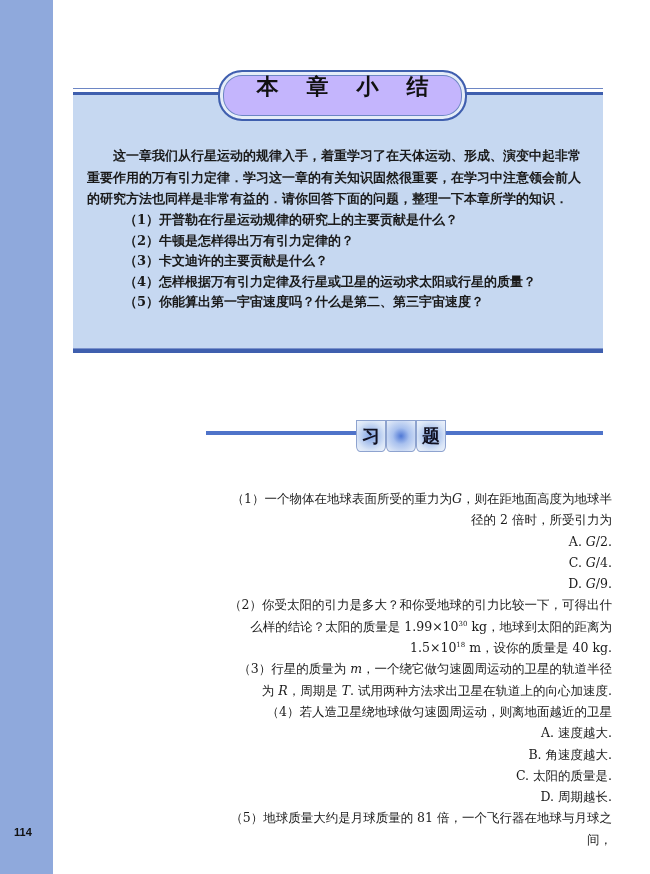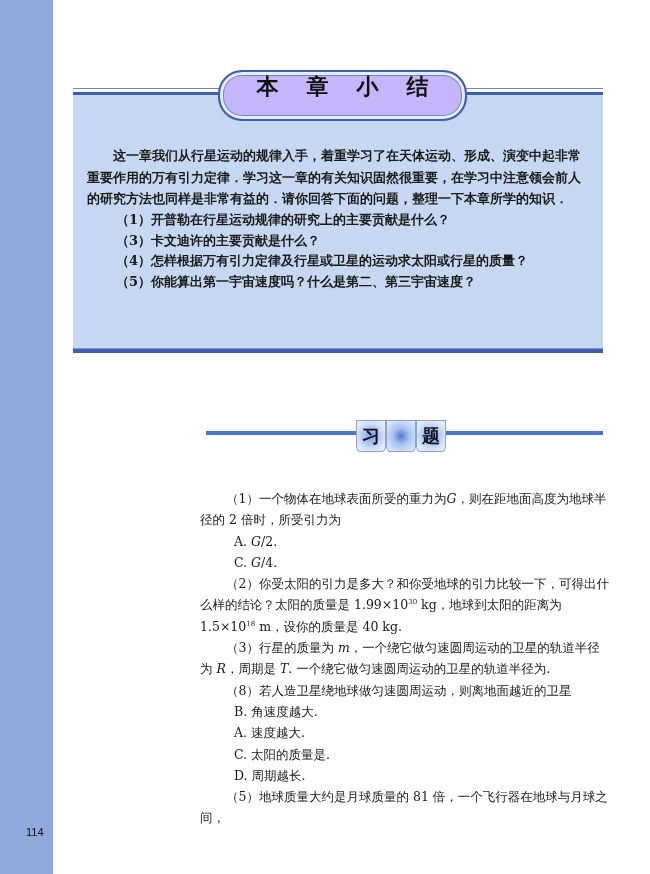--- a/index.html
+++ b/index.html
@@ -9,21 +9,21 @@
     font-family: "DejaVu Serif", "Liberation Serif", serif;
     color: #1a1a1a;
   }
   .side-strip {
     position: absolute; left: 0; top: 0; width: 53px; height: 874px;
     background: #8fa9dc;
   }
   .page-number {
     position: absolute; left: 14px; top: 826px;
     font-family: "Liberation Sans", "DejaVu Sans", sans-serif;
-    font-weight: normal; font-size: 11px; color: #111; margin-left: 12px;
+    font-weight: bold; font-size: 11px; color: #111;
   }
   .summary-box {
     position: absolute; left: 73px; top: 92px; width: 530px; height: 253px;
     background: #c6d8f1;
     border-top: 3px solid #3f5fae;
   }
   .summary-box::before {
     content: ""; position: absolute; left: 0; right: 0; top: -7px; height: 1px; background: #6d86c4;
   }
   .summary-bottom {
@@ -40,42 +40,42 @@
   .summary-title {
     font-family: "DejaVu Sans", "Liberation Sans", sans-serif;
     font-weight: bold; font-size: 22px; letter-spacing: 28px; color: #111;
     margin-right: -28px;
   }
   .summary-intro {
     position: absolute; left: 87px; top: 145px; width: 505px;
     font-size: 13px; line-height: 21.5px; text-indent: 26px; font-weight: bold;
     margin: 0;
   }
-  .summary-questions { position: absolute; left: 116px; top: 210px; width: 480px; margin: 0; padding: 0; list-style: none; }
+  .summary-questions { position: absolute; left: 124px; top: 210px; width: 480px; margin: 0; padding: 0; list-style: none; }
   .summary-questions li { font-size: 13px; line-height: 20.5px; font-weight: bold; }
 
   .ex-line {
     position: absolute; left: 206px; top: 431px; width: 397px; height: 4px;
     background: #4f73c9;
   }
   .ex-banner {
     position: absolute; left: 356px; top: 420px; width: 90px; height: 32px;
     display: flex; align-items: stretch;
   }
   .ex-tile {
     flex: 1; background: radial-gradient(circle at 50% 50%, #7fa2e3 0%, #d9e5f7 70%, #eef3fb 100%);
     border: 1px solid #8ea3cf; border-bottom-left-radius: 4px 6px; border-bottom-right-radius: 4px 6px;
     display: flex; align-items: center; justify-content: center;
     font-family: "DejaVu Sans", "Liberation Sans", sans-serif; font-weight: bold; font-size: 18px; color: #112;
   }
   .ex-tile.mid { background: radial-gradient(circle at 50% 50%, #4f78d6 0%, #a9c1ee 40%, #e8eff9 100%); }
 
   .exercises {
     position: absolute; left: 200px; top: 488px; width: 412px;
-    font-size: 12.5px; line-height: 21.3px;
+    font-size: 12.5px; line-height: 21.3px; text-align: right;
   }
   .exercises p { margin: 0; }
   .q { text-indent: 26px; }
   .opt { padding-left: 34px; }
   .i { font-style: italic; }
   sup { font-size: 7px; line-height: 0; }
 </style>
 </head>
 <body>
 
@@ -84,50 +84,52 @@
 
 <section>
   <div class="summary-box"></div>
   <div class="summary-bottom"></div>
   <div class="summary-banner">
     <span class="summary-title">本章小结</span>
   </div>
   <p class="summary-intro">这一章我们从行星运动的规律入手，着重学习了在天体运动、形成、演变中起非常重要作用的万有引力定律．学习这一章的有关知识固然很重要，在学习中注意领会前人的研究方法也同样是非常有益的．请你回答下面的问题，整理一下本章所学的知识．</p>
   <ul class="summary-questions">
     <li>（1）开普勒在行星运动规律的研究上的主要贡献是什么？</li>
+    <li>（2）牛顿是怎样得出万有引力定律的？</li>
     <li>（3）卡文迪许的主要贡献是什么？</li>
     <li>（4）怎样根据万有引力定律及行星或卫星的运动求太阳或行星的质量？</li>
     <li>（5）你能算出第一宇宙速度吗？什么是第二、第三宇宙速度？</li>
   </ul>
 </section>
 
 <section>
   <div class="ex-line"></div>
   <div class="ex-banner">
     <div class="ex-tile">习</div>
     <div class="ex-tile mid"></div>
     <div class="ex-tile">题</div>
   </div>
 
   <div class="exercises">
     <p class="q">
       <span>（1）一个物体在地球表面所受的重力为</span><span class="i">G</span><span>，则在距地面高度为地球半径的 2 倍时，所受引力为</span>
     </p>
     <p class="opt"><span>A.</span> <span class="i">G</span><span>/2.</span></p>
     <p class="opt"><span>C.</span> <span class="i">G</span><span>/4.</span></p>
+    <p class="opt"><span>D.</span> <span class="i">G</span><span>/9.</span></p>
 
     <p class="q">
       <span>（2）你受太阳的引力是多大？和你受地球的引力比较一下，可得出什么样的结论？太阳的质量是 1.99×10</span><sup>30</sup><span> kg，地球到太阳的距离为 1.5×10</span><sup>18</sup><span> m，设你的质量是 40 kg.</span>
     </p>
 
     <p class="q">
-      <span>（3）行星的质量为 </span><span class="i">m</span><span>，一个绕它做匀速圆周运动的卫星的轨道半径为 </span><span class="i">R</span><span>，周期是 </span><span class="i">T</span><span>. 一个绕它做匀速圆周运动的卫星的轨道半径为.</span>
+      <span>（3）行星的质量为 </span><span class="i">m</span><span>，一个绕它做匀速圆周运动的卫星的轨道半径为 </span><span class="i">R</span><span>，周期是 </span><span class="i">T</span><span>. 试用两种方法求出卫星在轨道上的向心加速度.</span>
     </p>
 
-    <p class="q">（8）若人造卫星绕地球做匀速圆周运动，则离地面越近的卫星</p>
+    <p class="q">（4）若人造卫星绕地球做匀速圆周运动，则离地面越近的卫星</p>
+    <p class="opt"><span>A.</span><span> 速度越大.</span></p>
     <p class="opt"><span>B.</span><span> 角速度越大.</span></p>
-    <p class="opt"><span>A.</span><span> 速度越大.</span></p>
     <p class="opt"><span>C.</span><span> 太阳的质量是.</span></p>
     <p class="opt"><span>D.</span><span> 周期越长.</span></p>
 
     <p class="q">（5）地球质量大约是月球质量的 81 倍，一个飞行器在地球与月球之间，</p>
   </div>
 </section>
 
 </body></html>

